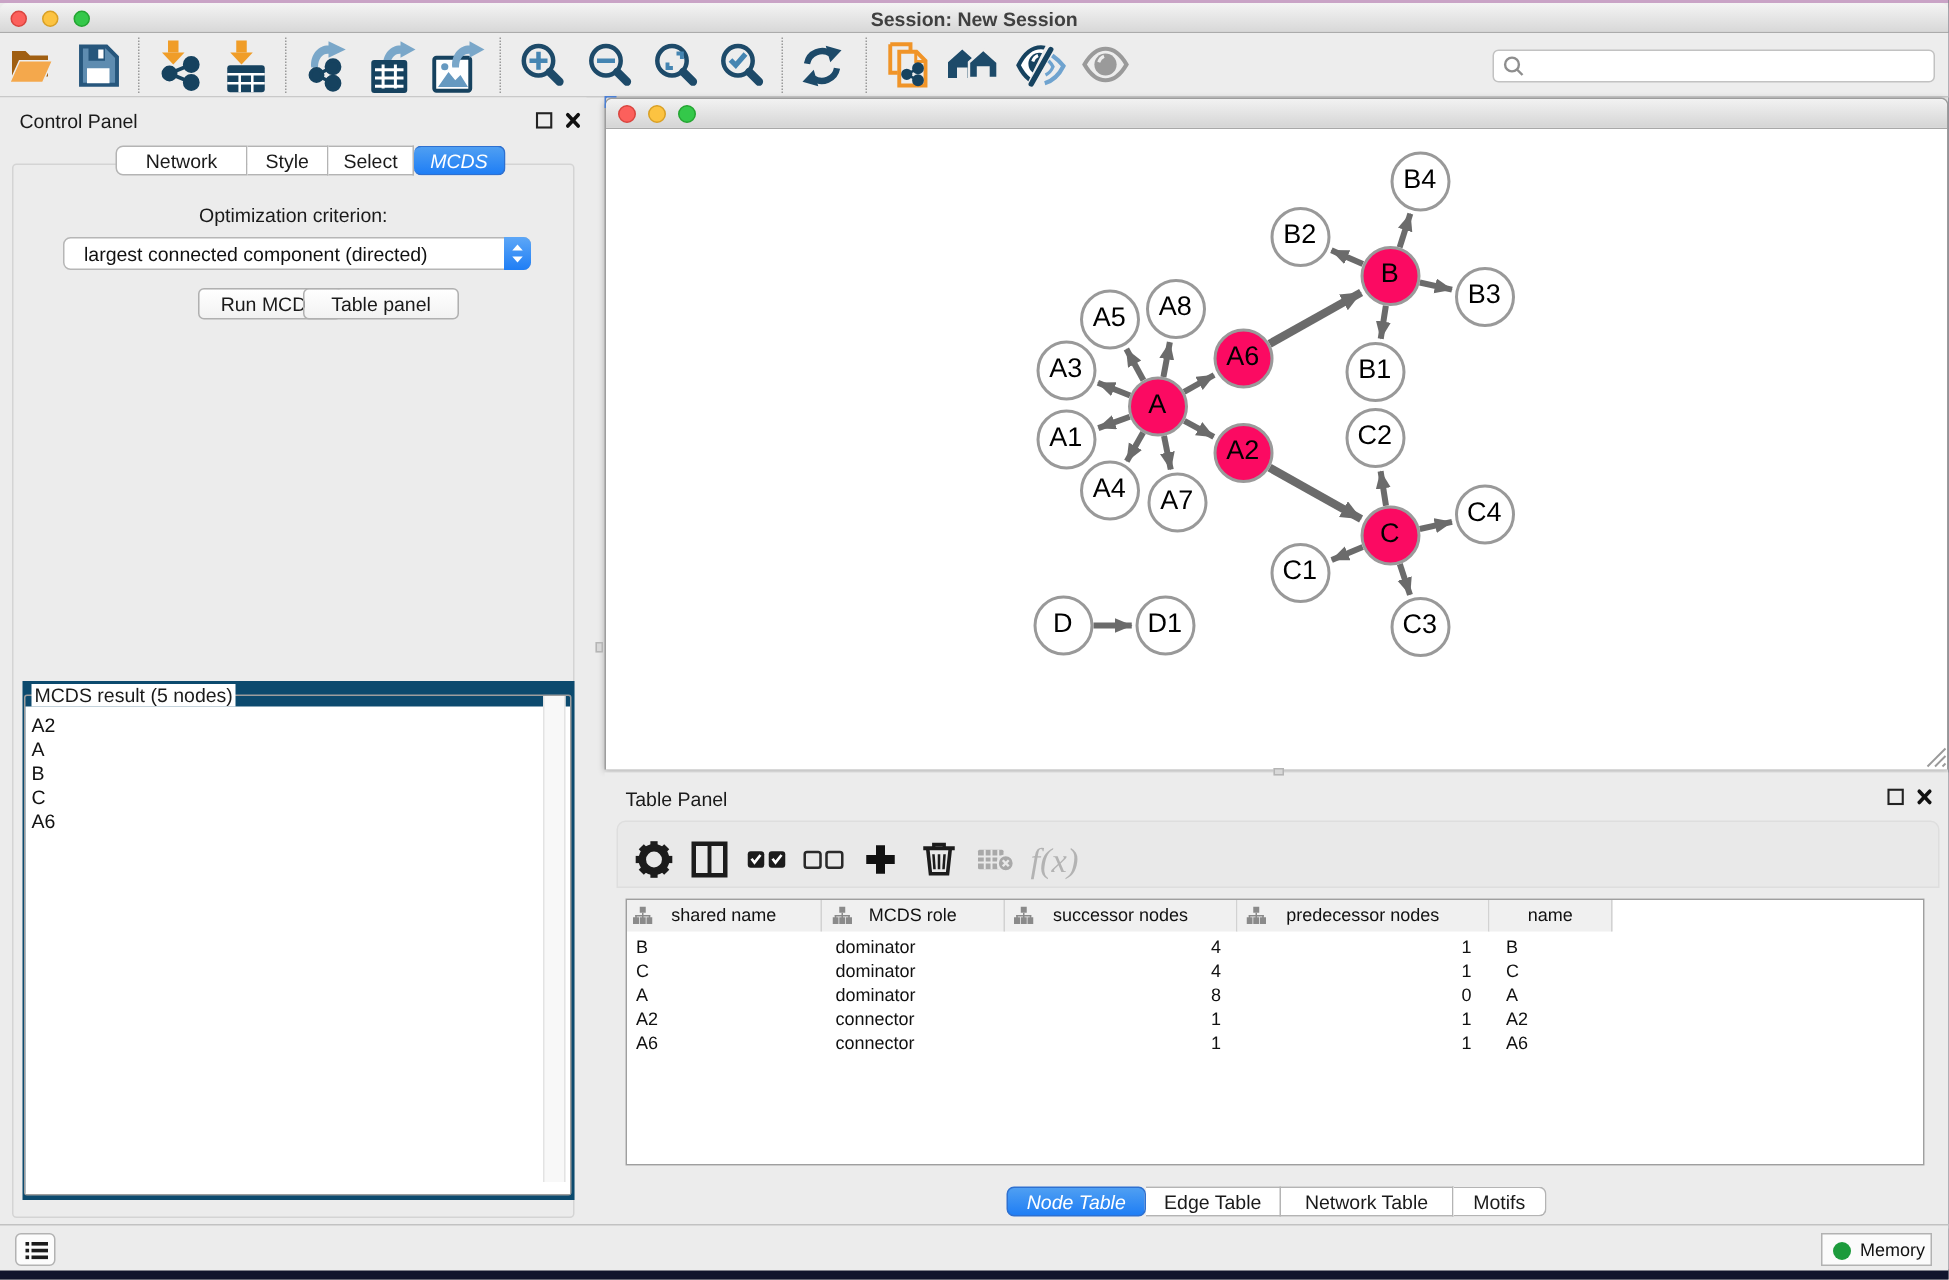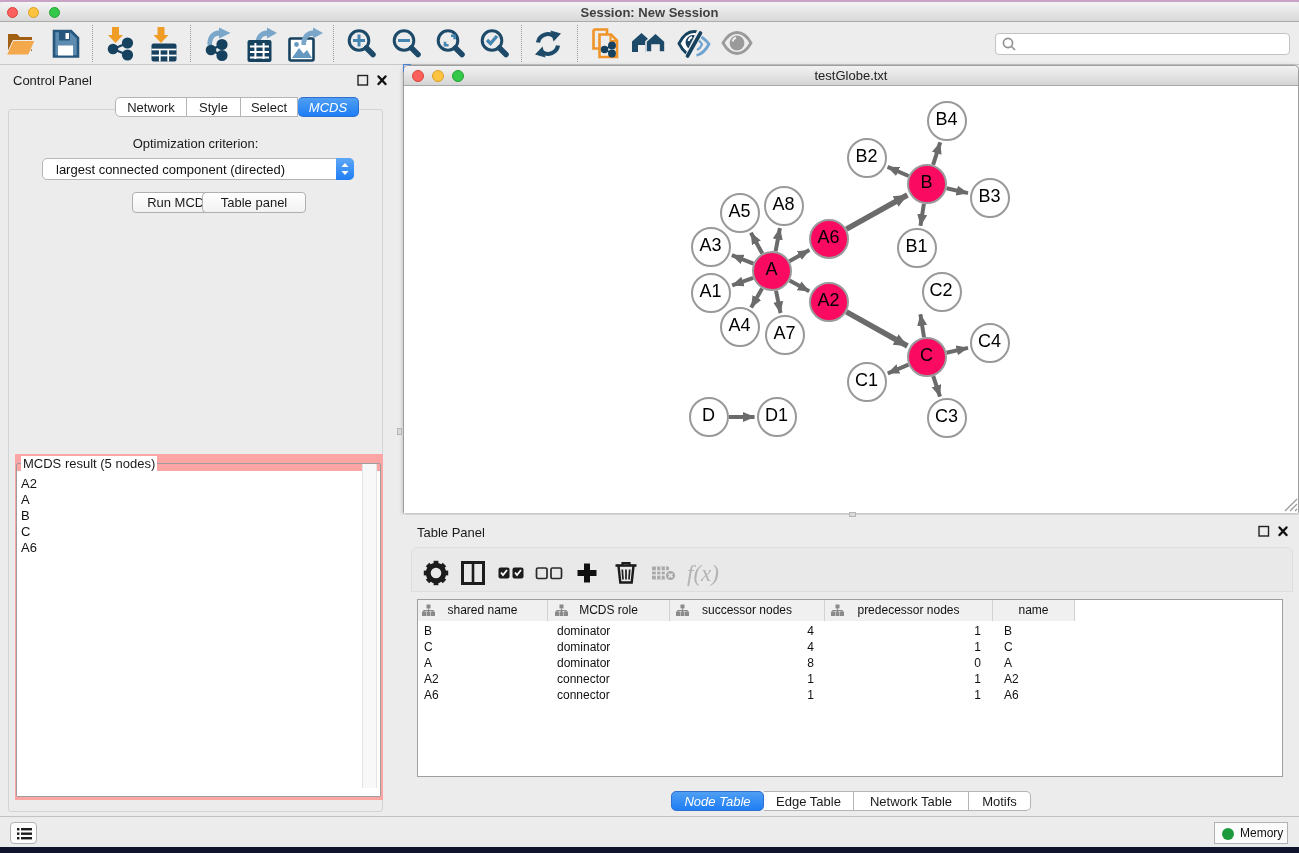--- a/index.html
+++ b/index.html
@@ -36,21 +36,21 @@
   border:1px solid #d4d4d4; border-radius:3px; }
 #opt-label { position:absolute; left:0; top:71px; width:100%; text-align:center; font-size:13px; color:#1a1a1a;}
 #dropdown { position:absolute; left:42px; top:93px; width:312px; height:22px; background:#fff;
   border:1px solid #b6b6b6; border-radius:5px; font-size:13px; line-height:21px; color:#111;
   padding-left:13px; }
 #dd-btn { position:absolute; right:-1px; top:-1px; width:18px; height:22px; border-radius:0 5px 5px 0;
   background:linear-gradient(#5da7f7,#1f7ef5); }
 .btn { position:absolute; height:21px; background:linear-gradient(#ffffff,#f2f2f2); border:1px solid #b0b0b0;
   border-radius:4px; font-size:13px; text-align:center; line-height:19px; color:#1a1a1a; }
 
-#gbox { position:absolute; left:15px; top:389px; width:368px; height:346px; background:#fca5a5; }
+#gbox { position:absolute; left:15px; top:389px; width:368px; height:346px; background:#0c4a6e; }
 #gbox-border { position:absolute; left:1px; top:9px; width:365px; height:334px; border:1px solid #9d9d9d; border-radius:2px;}
 #gbox-label { position:absolute; left:6px; top:2px; background:#fff; padding:0 2px; font-size:13px; color:#1a1a1a;}
 #gbox-list { position:absolute; left:2px; top:17px; width:363px; height:325px; background:#fff; }
 #gbox-scroll { position:absolute; left:347px; top:10px; width:15px; height:324px; background:#f8f8f8; border-left:1px solid #e3e3e3; border-right:1px solid #e3e3e3; z-index:3;}
 .li { position:absolute; left:4px; font-size:13px; color:#111; }
 
 #statusbar { position:absolute; left:0; top:814px; width:1299px; height:30px;
   background:#ececec; border-top:1px solid #c2c2c2; }
 #sb-btn { position:absolute; left:10px; top:5px; width:27px; height:22px; background:#fcfcfc;
   border:1px solid #b2b2b2; border-radius:4px; }
@@ -273,21 +273,21 @@
     <div id="cpanel-title">Control Panel</div>
     <svg width="40" height="16" style="position:absolute;left:355px;top:8px;">
       <rect x="3" y="2.5" width="9.5" height="9.5" fill="none" stroke="#222" stroke-width="1.4"></rect>
       <g stroke="#111" stroke-width="2.4" stroke-linecap="round">
           <line x1="23.5" y1="3.5" x2="30.5" y2="11"></line>
           <line x1="30.5" y1="3.5" x2="23.5" y2="11"></line>
         </g>
     </svg>
     <div id="cp-inner"></div>
     <div class="tabrow" style="left:77px; top:32px;">
-      <div class="tab first" style="width:72px;margin-left:38px;">Network</div>
+      <div class="tab first" style="width:88px;">Network</div>
       <div class="tab" style="width:54px;">Style</div>
       <div class="tab" style="width:57px;">Select</div>
       <div class="tab sel last" style="width:61px;">MCDS</div>
     </div>
     <div id="dropdown">largest connected component (directed)
       <div id="dd-btn"><svg width="18" height="22">
         <path d="M5.5,9 L9,5 L12.5,9 z" fill="#fff"></path>
         <path d="M5.5,13 L9,17 L12.5,13 z" fill="#fff"></path>
       </svg></div>
     </div>
@@ -309,21 +309,20 @@
   </div>
 
   <div id="netwin">
     <svg width="10" height="10" style="position:absolute;left:-1px;top:-2px;z-index:9;">
       <path d="M0,8 L0,2 Q0,0 2,0 L8,0" fill="none" stroke="#4a7fd4" stroke-width="2"></path>
     </svg>
     <div id="net-titlebar">
       <div class="tl t1"></div>
         <div class="tl t2"></div>
         <div class="tl t3"></div>
-      <div id="net-title">testGlobe.txt</div>
     </div>
     <div id="canvas">
       <svg id="edges" width="894" height="426" style="position:absolute;left:0;top:0;">
         <defs>
           <marker id="arrA" markerWidth="13" markerHeight="11" refX="11.5" refY="5" orient="auto" markerUnits="userSpaceOnUse">
               <path d="M0,0 L12,5 L0,10 z" fill="#6b6b6b"></path>
             </marker>
           <marker id="arrB" markerWidth="15" markerHeight="13" refX="13.5" refY="6" orient="auto" markerUnits="userSpaceOnUse">
               <path d="M0,0 L14,6 L0,12 z" fill="#6b6b6b"></path>
             </marker>
@@ -383,21 +382,21 @@
         </div>
       <div class="node" style="left:316.5px;top:221.5px;">
           <span>A4</span>
         </div>
       <div class="node" style="left:361.5px;top:229.5px;">
           <span>A7</span>
         </div>
       <div class="node pink" style="left:405.5px;top:196.5px;">
           <span>A2</span>
         </div>
-      <div class="node" style="left:493.5px;top:186.5px;margin-left:24px;">
+      <div class="node" style="left:493.5px;top:186.5px;">
           <span>C2</span>
         </div>
       <div class="node pink" style="left:503.5px;top:251.5px;">
           <span>C</span>
         </div>
       <div class="node" style="left:566.5px;top:237.5px;">
           <span>C4</span>
         </div>
       <div class="node" style="left:443.5px;top:276.5px;">
           <span>C1</span>

